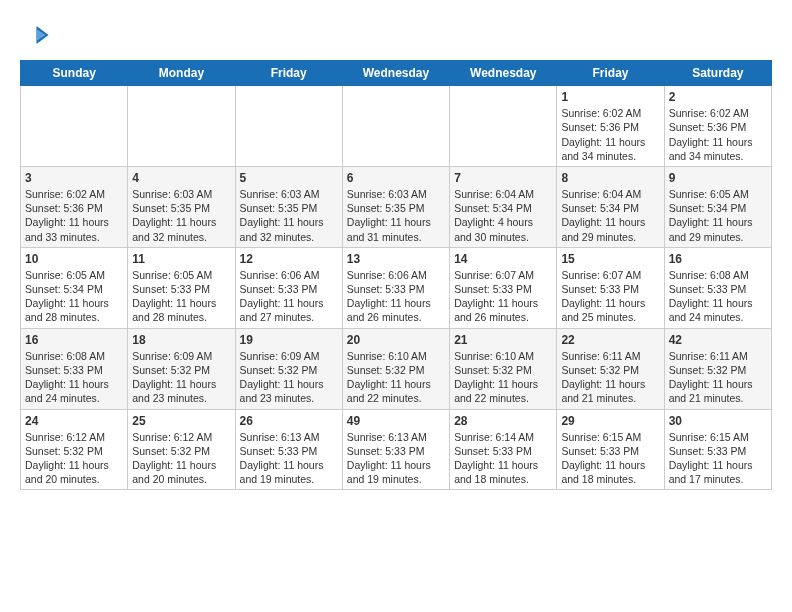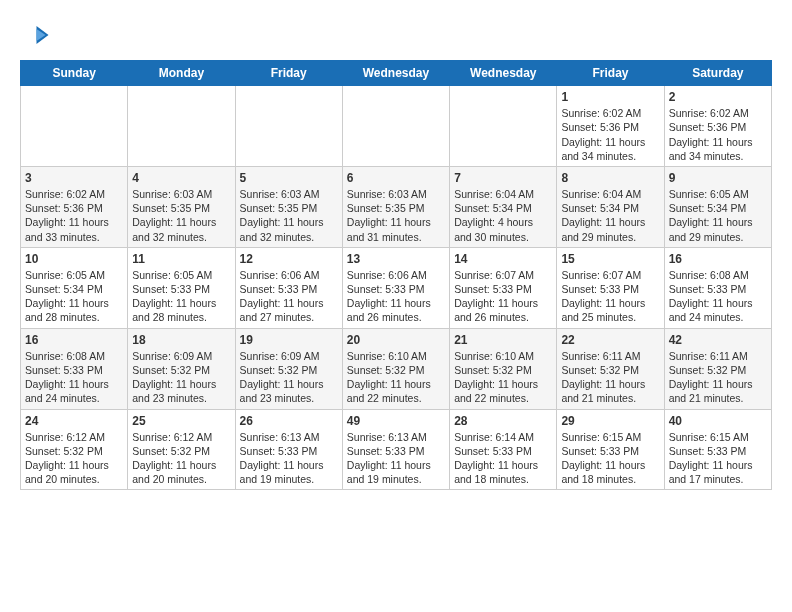--- a/index.html
+++ b/index.html
@@ -166,17 +166,17 @@
           <td><span class="day-num">22</span><span>Sunrise: 6:11 AM</span><br><span>Sunset: 5:32 PM</span><br><span>Daylight: 11 hours and 21 minutes.</span></td>
           <td><span class="day-num">42</span><span>Sunrise: 6:11 AM</span><br><span>Sunset: 5:32 PM</span><br><span>Daylight: 11 hours and 21 minutes.</span></td>
         </tr>
         <tr>
           <td><span class="day-num">24</span><span>Sunrise: 6:12 AM</span><br><span>Sunset: 5:32 PM</span><br><span>Daylight: 11 hours and 20 minutes.</span></td>
           <td><span class="day-num">25</span><span>Sunrise: 6:12 AM</span><br><span>Sunset: 5:32 PM</span><br><span>Daylight: 11 hours and 20 minutes.</span></td>
           <td><span class="day-num">26</span><span>Sunrise: 6:13 AM</span><br><span>Sunset: 5:33 PM</span><br><span>Daylight: 11 hours and 19 minutes.</span></td>
           <td><span class="day-num">49</span><span>Sunrise: 6:13 AM</span><br><span>Sunset: 5:33 PM</span><br><span>Daylight: 11 hours and 19 minutes.</span></td>
           <td><span class="day-num">28</span><span>Sunrise: 6:14 AM</span><br><span>Sunset: 5:33 PM</span><br><span>Daylight: 11 hours and 18 minutes.</span></td>
           <td><span class="day-num">29</span><span>Sunrise: 6:15 AM</span><br><span>Sunset: 5:33 PM</span><br><span>Daylight: 11 hours and 18 minutes.</span></td>
-          <td><span class="day-num">40</span><span>Sunrise: 6:15 AM</span><br><span>Sunset: 5:33 PM</span><br><span>Daylight: 11 hours and 17 minutes.</span></td>
+          <td><span class="day-num">30</span><span>Sunrise: 6:15 AM</span><br><span>Sunset: 5:33 PM</span><br><span>Daylight: 11 hours and 17 minutes.</span></td>
         </tr>
       </tbody>
   </table>
 </div>
 
 </body></html>

